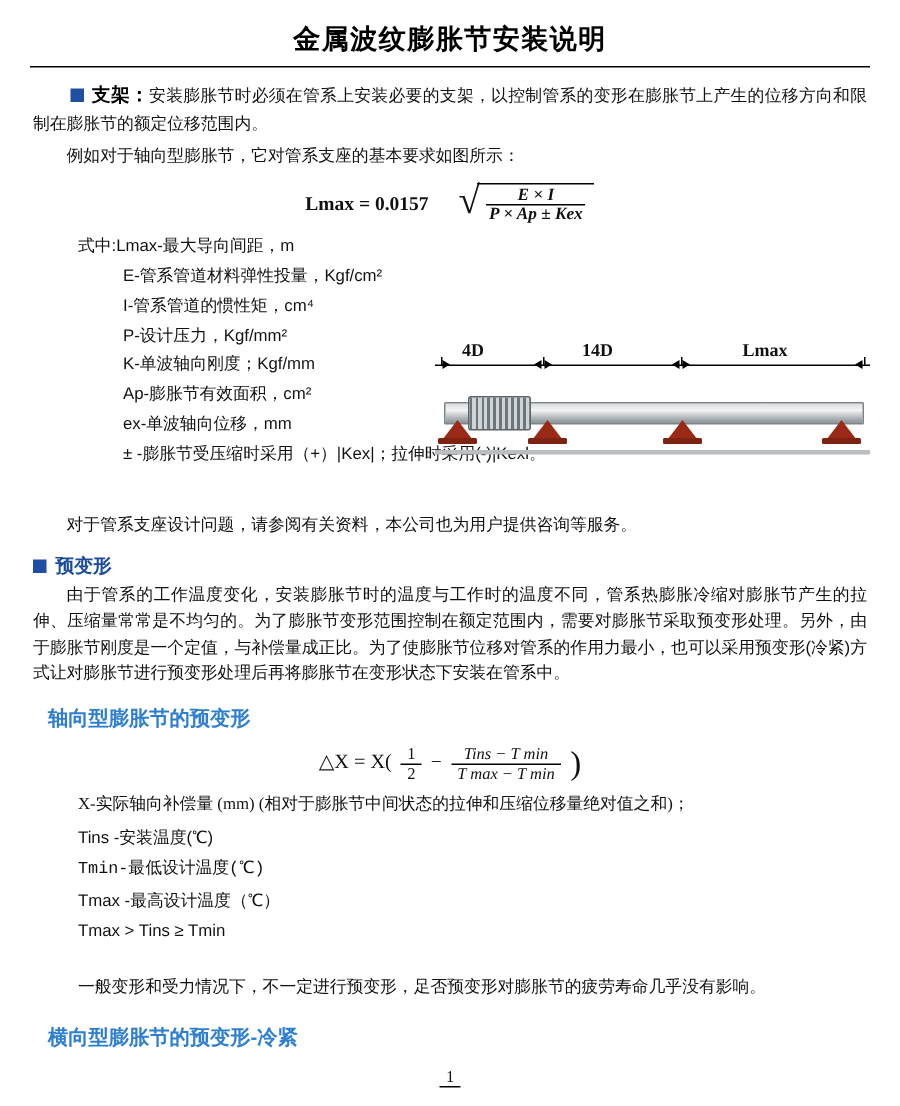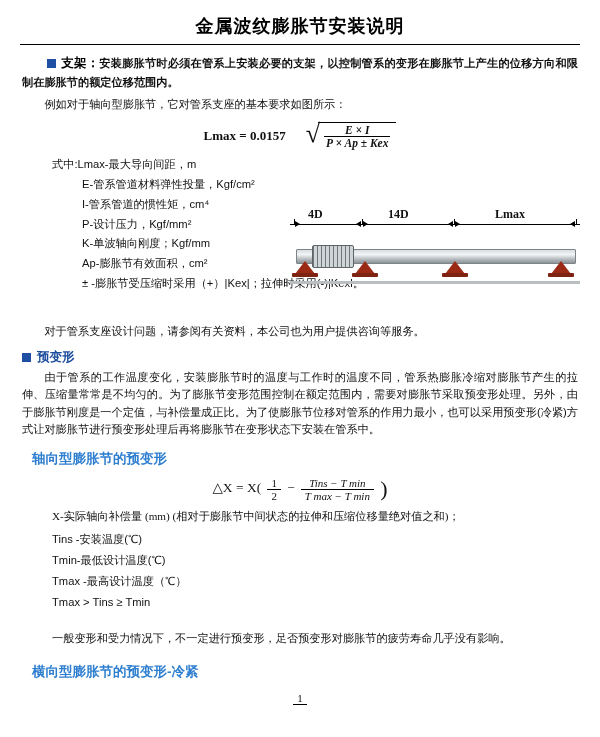--- a/index.html
+++ b/index.html
@@ -71,21 +71,21 @@
   .sec-head.inline-para .sq {
     vertical-align: middle;
     margin-right: 5px;
   }
   .sec-head.inline-para .htxt {
     color: #000000;
     font-weight: bold;
   }
   .sec-head.inline-para .btxt {
     color: #111;
-    font-weight: bold;
+    font-weight: normal;
     font-size: 11.2px;
   }
   .sub-head {
     color: #2f7fd0;
     font-weight: bold;
     font-size: 13.5px;
     margin: 12px 0 4px 10px;
   }
   .list-line {
     margin: 0 0 3px 0;
@@ -312,20 +312,21 @@
       </span>
     </div>
 
     <div class="pad-l">
       <p class="list-line">式中:Lmax-最大导向间距，m</p>
       <p class="list-line pad-l">E-管系管道材料弹性投量，Kgf/cm²</p>
       <p class="list-line pad-l">I-管系管道的惯性矩，cm⁴</p>
       <p class="list-line pad-l">P-设计压力，Kgf/mm²</p>
       <p class="list-line pad-l">K-单波轴向刚度；Kgf/mm</p>
       <p class="list-line pad-l">Ap-膨胀节有效面积，cm²</p>
+      <p class="list-line pad-l">ex-单波轴向位移，mm</p>
       <p class="list-line pad-l">± -膨胀节受压缩时采用（+）|Kex|；拉伸时采用(-)|Kexl。</p>
     </div>
 
     <div class="diagram-wrap">
       <div class="dim-labels">
         <span style="left:18px;">4D</span>
         <span style="left:98px;">14D</span>
         <span style="left:205px;">Lmax</span>
       </div>
       <div class="dim-rule"></div>
@@ -383,21 +384,21 @@
       <span class="frac-plain">
         <span class="num" style="font-style:italic;">Tins − T min</span>
         <span class="den" style="font-style:italic;">T max − T min</span>
       </span>
       <span class="paren">)</span>
     </div>
 
     <div class="pad-l">
       <p class="list-line" style="margin-top:6px;font-family:Liberation Serif, serif;">X-实际轴向补偿量 (mm) (相对于膨胀节中间状态的拉伸和压缩位移量绝对值之和)；</p>
       <p class="list-line" style="margin-top:6px;">Tins -安装温度(℃)</p>
-      <p class="list-line" style="margin-top:4px;">Tmin-最低设计温度(℃)</p>
+      <p class="list-line" style="margin-top:4px;font-family:Liberation Mono, monospace;">Tmin-最低设计温度(℃)</p>
       <p class="list-line" style="margin-top:4px;">Tmax -最高设计温度（℃）</p>
       <p class="list-line" style="margin-top:4px;">Tmax &gt; Tins ≥ Tmin</p>
       <p class="list-line" style="margin-top:20px;">一般变形和受力情况下，不一定进行预变形，足否预变形对膨胀节的疲劳寿命几乎没有影响。</p>
     </div>
 
     <div class="sub-head" style="margin-top:16px;">横向型膨胀节的预变形-冷紧</div>
 
     <div class="eq-center">
       
       <span class="frac-plain">

